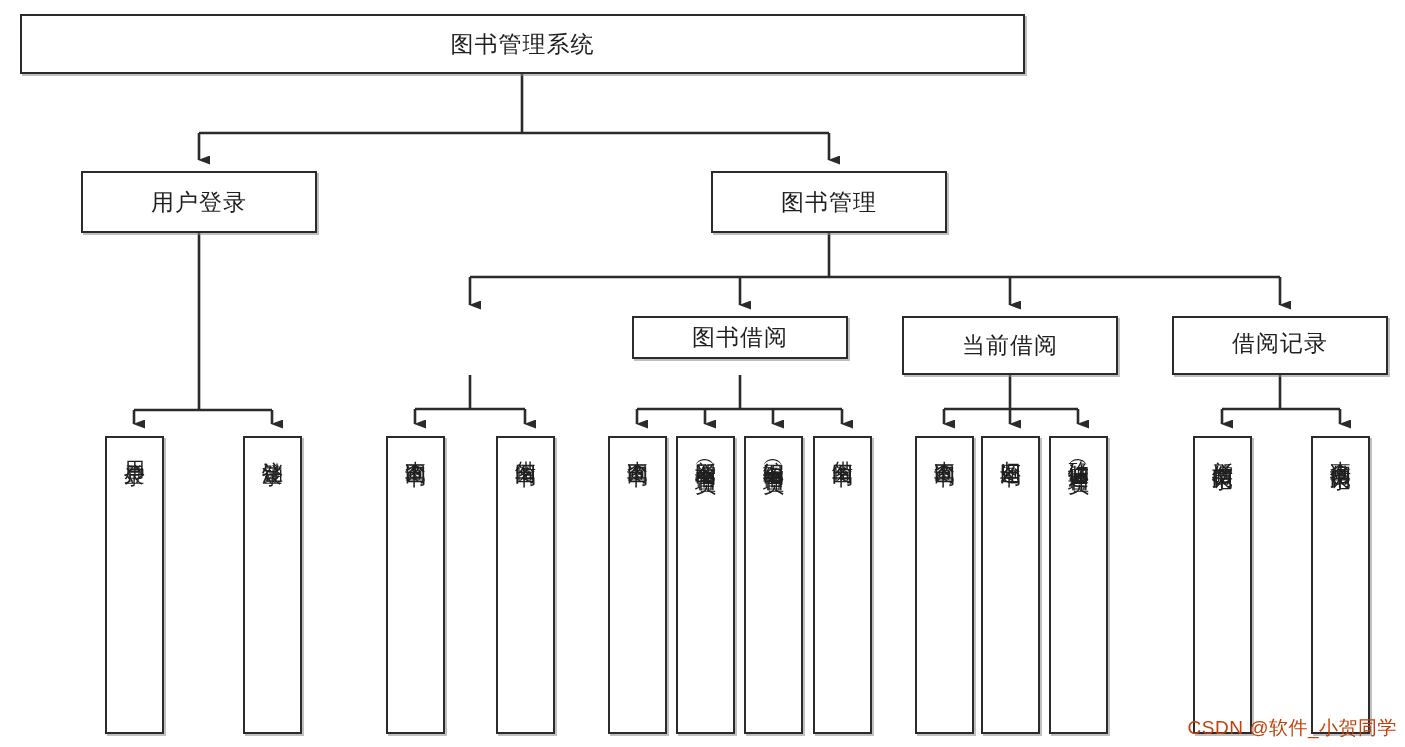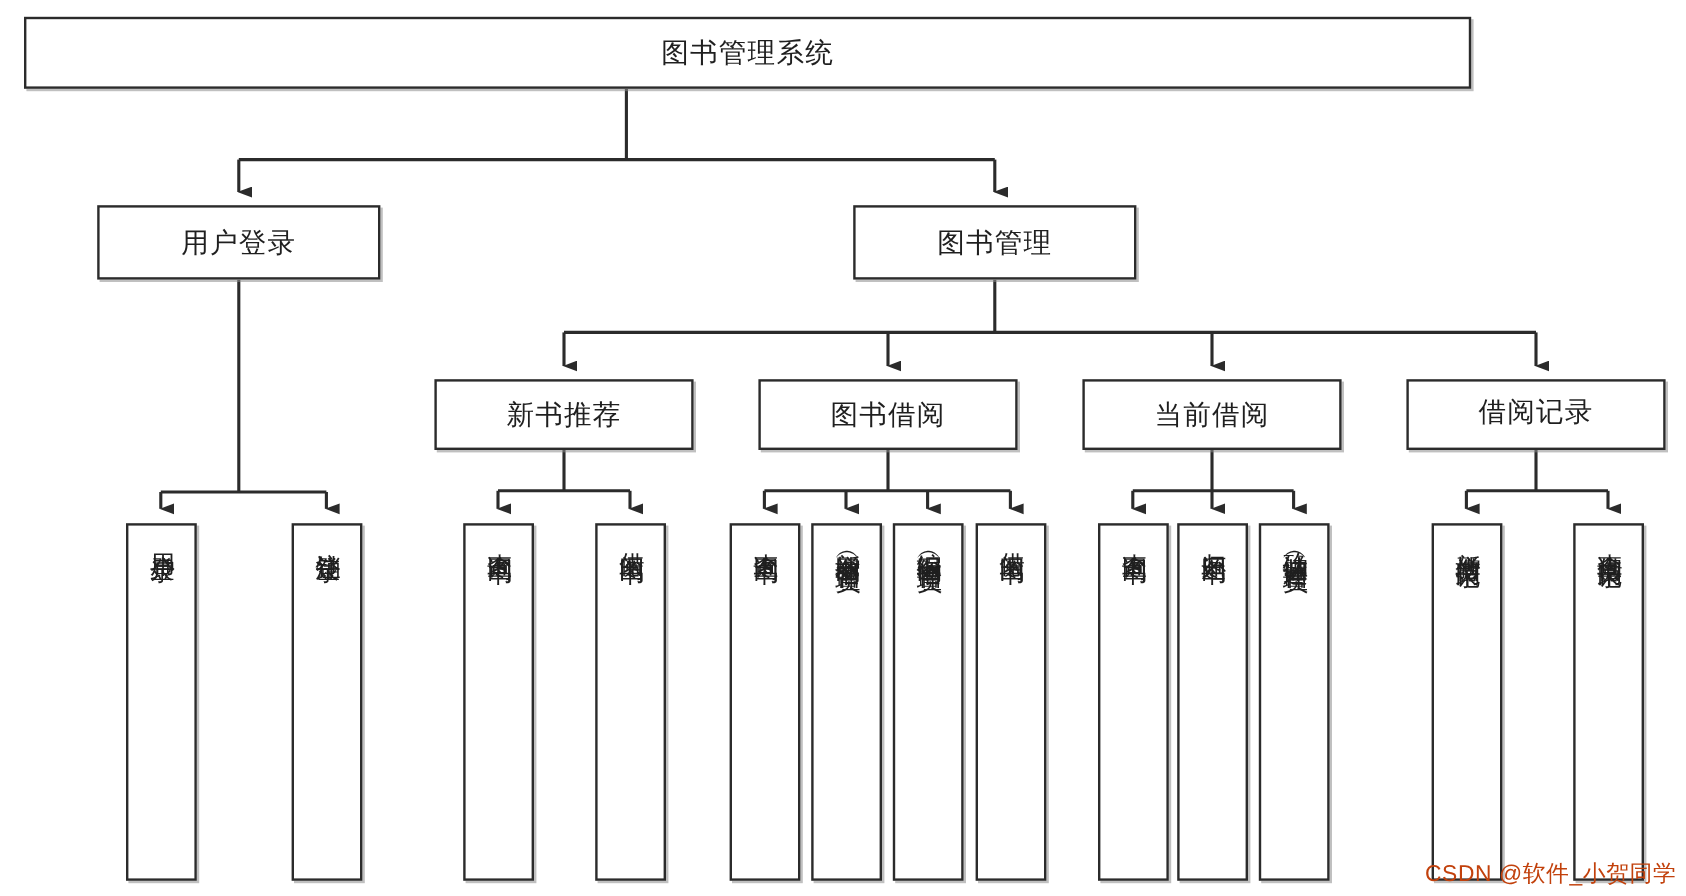--- a/index.html
+++ b/index.html
@@ -123,35 +123,32 @@
       <path d="M1010,409 L1010,424" marker-end="url(#arrow)"></path>
       <path d="M1078,409 L1078,424" marker-end="url(#arrow)"></path>
 
       <path d="M1280,375 L1280,409"></path>
       <path d="M1222,409 L1340,409"></path>
       <path d="M1222,409 L1222,424" marker-end="url(#arrow)"></path>
       <path d="M1340,409 L1340,424" marker-end="url(#arrow)"></path>
     </g>
   </svg>
 
-  <div class="node root" style="left:20px; top:14px; width:1206px; height:60px;">
+  <div class="node root" style="left:20px; top:14px; width:1005px; height:60px;">
     <span class="label">图书管理系统</span>
   </div>
 
   <div class="node level2" style="left:81px; top:171px; width:236px; height:62px;">
     <span class="label">用户登录</span>
   </div>
   <div class="node level2" style="left:711px; top:171px; width:236px; height:62px;">
     <span class="label">图书管理</span>
   </div>
 
-  <div class="node level3" style="left:362px; top:316px; width:216px; height:59px;">
-    <span class="label">新书推荐</span>
-  </div>
-  <div class="node level3" style="left:632px; top:316px; width:216px; height:59px;">
+  <div class="node level3" style="left:632px; top:316px; width:216px; height:43px;">
     <span class="label">图书借阅</span>
   </div>
   <div class="node level3" style="left:902px; top:316px; width:216px; height:59px;">
     <span class="label">当前借阅</span>
   </div>
   <div class="node level3" style="left:1172px; top:316px; width:216px; height:59px;font-family:Liberation Mono, monospace;">
     <span class="label">借阅记录</span>
   </div>
 
   <div class="node leaf" style="left:105px; top:436px; width:59px; height:298px;">

